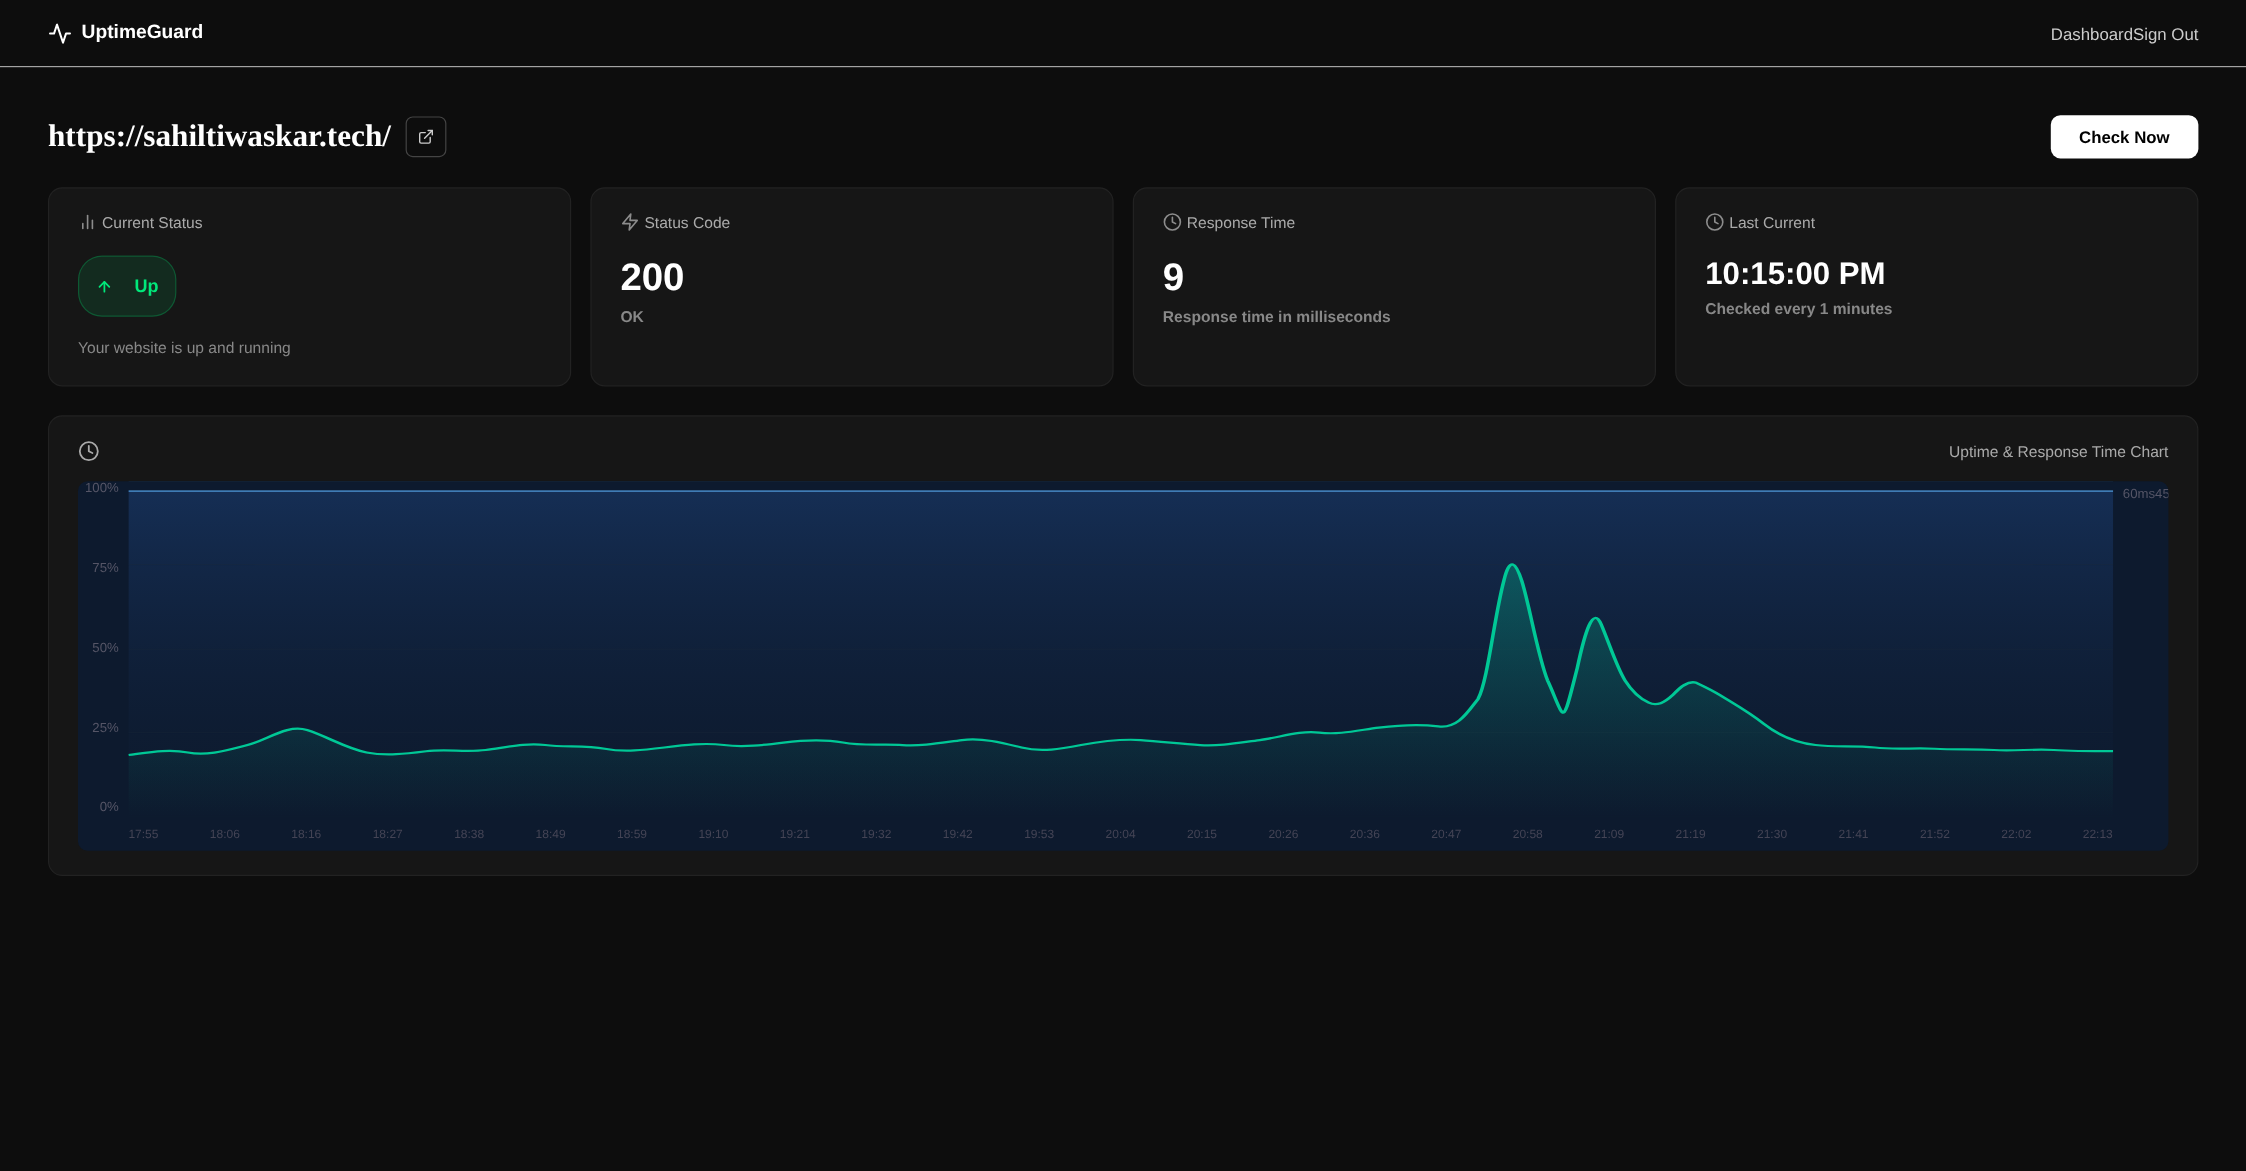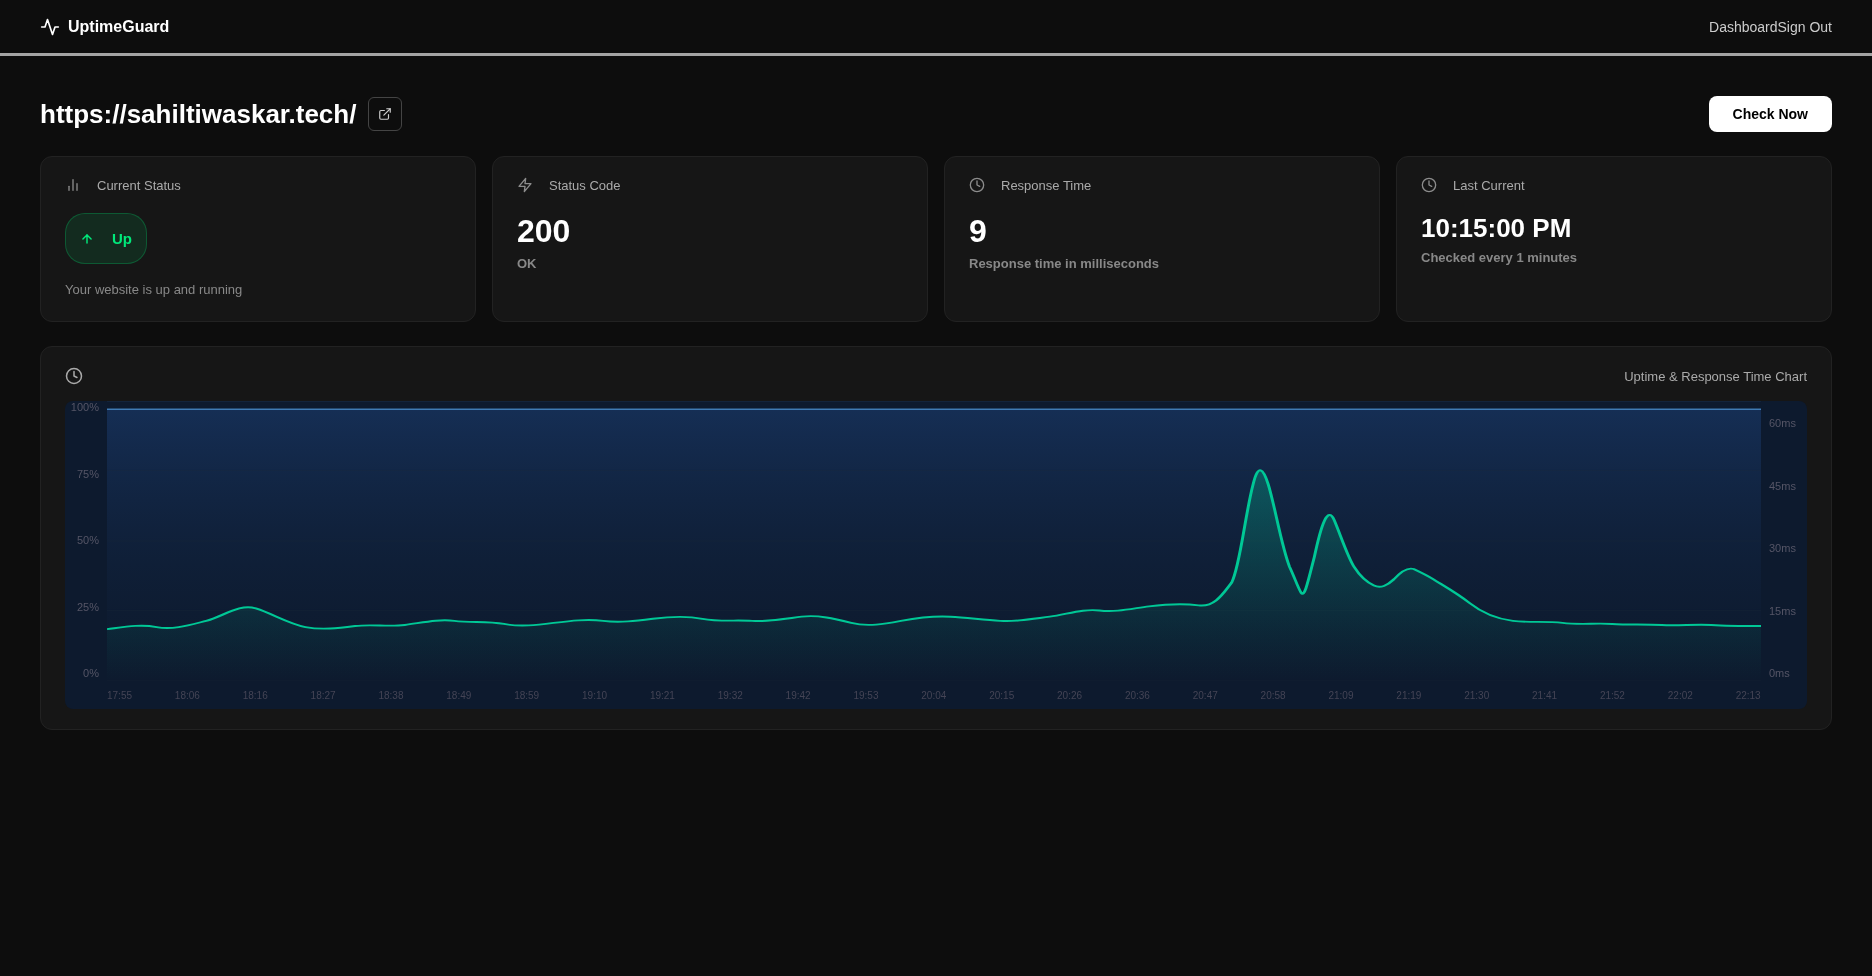--- a/index.html
+++ b/index.html
@@ -10,21 +10,21 @@
       min-height: 100vh;
     }
 
     
     nav {
       display: flex;
       align-items: center;
       justify-content: space-between;
       padding: 10px 40px;
       height: 56px;
-      border-bottom: 3px solid #a3a3a3;
+      border-bottom: 1px solid #a3a3a3;
       background: #0d0d0d;
     }
     .nav-brand {
       display: flex;
       align-items: center;
       gap: 8px;
       font-weight: 600;
       font-size: 16px;
     }
     .nav-brand svg { color: #fff; }
@@ -44,20 +44,21 @@
       display: flex;
       align-items: center;
       justify-content: space-between;
       margin-bottom: 24px;
     }
     .url-row-left { display: flex; align-items: center; gap: 12px; }
     .url-title {
       font-size: 26px;
       font-weight: 700;
       color: #fff;
+      font-family: Liberation Serif, serif;
     }
     .external-link-btn {
       width: 34px; height: 34px;
       border: 1.5px solid #444;
       border-radius: 6px;
       background: transparent;
       display: flex; align-items: center; justify-content: center;
       cursor: pointer;
       color: #ccc;
     }
@@ -81,21 +82,21 @@
     }
     .card {
       background: #161616;
       border: 1px solid #222;
       border-radius: 12px;
       padding: 20px 24px 24px;
     }
     .card-header {
       display: flex;
       align-items: center;
-      gap: 16px;
+      gap: 4px;
       color: #aaa;
       font-size: 13px;
       margin-bottom: 20px;
     }
     .card-header svg { opacity: 0.8; }
     .status-badge {
       display: inline-flex;
       align-items: center;
       gap: 18px;
       background: rgba(0,200,100,0.12);
@@ -161,25 +162,25 @@
       flex-direction: column;
       justify-content: space-between;
       align-items: flex-end;
       padding-right: 6px;
       font-size: 11px;
       color: #556;
     }
     .y-axis-right {
       position: absolute;
       right: 0;
-      top: 16px;
+      top: 5px;
       bottom: 30px;
       width: 44px;
       display: flex;
-      flex-direction: column;
+      flex-direction: row;
       justify-content: space-between;
       align-items: flex-start;
       padding-left: 6px;
       font-size: 11px;
       color: #556;
     }
     .x-axis {
       position: absolute;
       bottom: 0;
       left: 42px;

